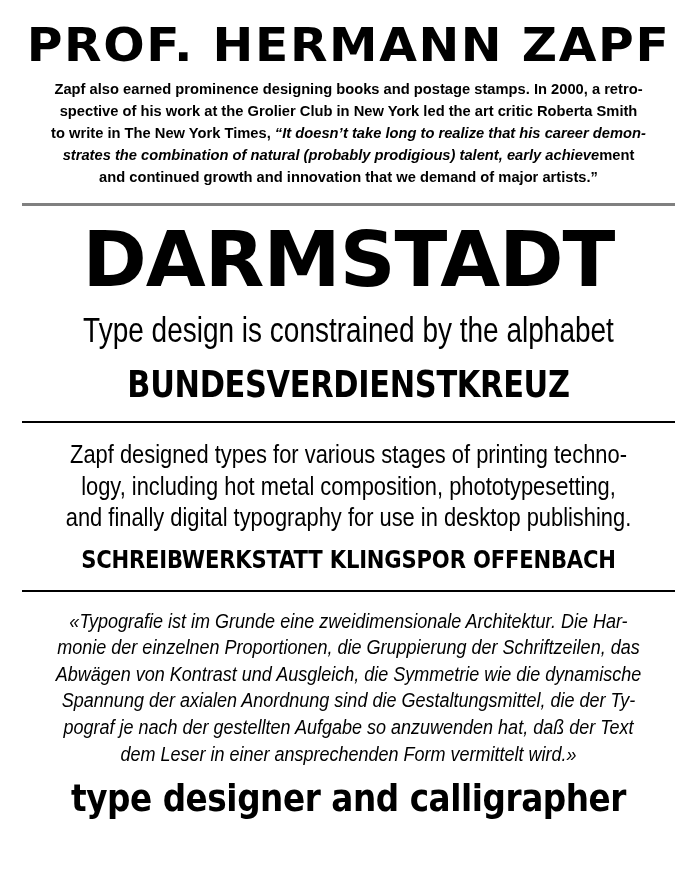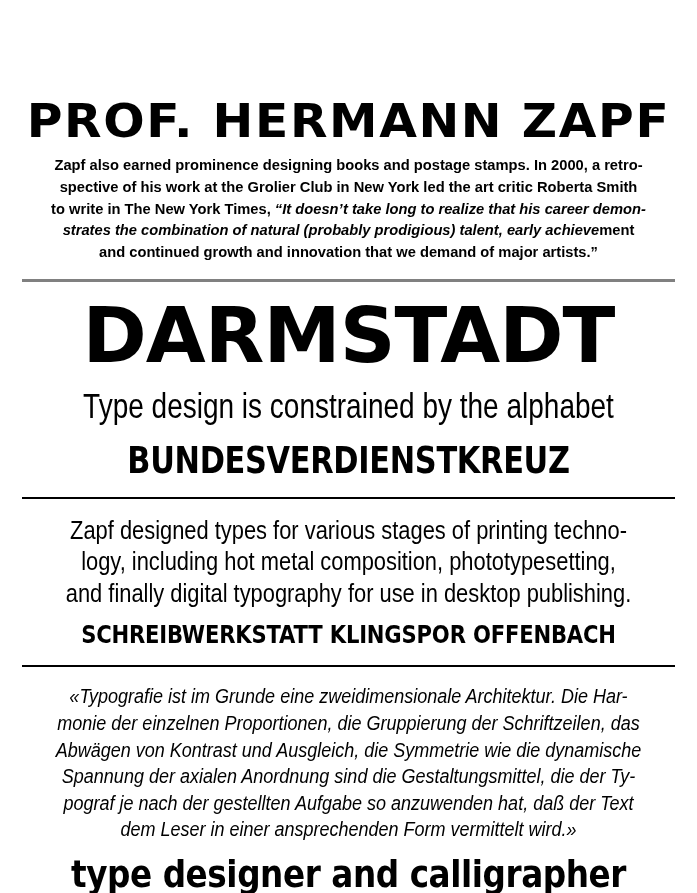--- a/index.html
+++ b/index.html
@@ -18,21 +18,20 @@
   }
 
   .sheet {
     width: 697px;
     height: 893px;
     position: relative;
     box-sizing: border-box;
     background: #ffffff;
     display: flex;
     flex-direction: column;
-    justify-content: flex-end;
   }
 
   
   .specimen-title {
     text-align: center;
     font-family: "DejaVu Sans", sans-serif;
     font-weight: 700;
     font-size: 46px;
     line-height: 1.0;
     letter-spacing: 1.5px;

